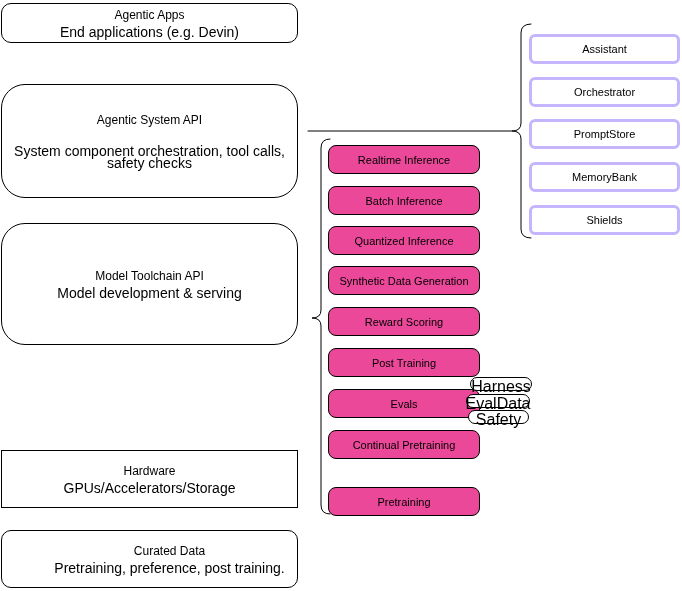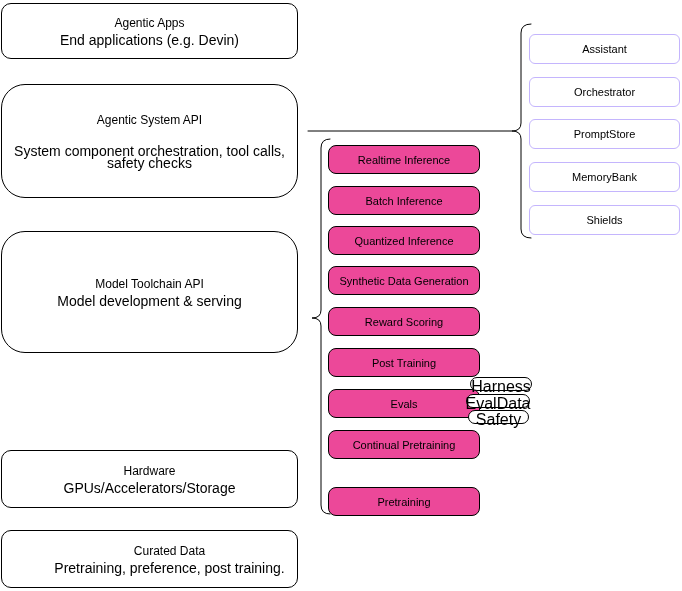--- a/index.html
+++ b/index.html
@@ -41,21 +41,21 @@
     align-items: center;
     justify-content: center;
     font-size: 11px;
     z-index: 1;
   }
   .rbox {
     position: absolute;
     left: 529px;
     width: 151px;
     height: 30px;
-    border: 1px solid #c4b5fd;
+    border: 3px solid #c4b5fd;
     border-radius: 6px;
     background: #fff;
     box-sizing: border-box;
     display: flex;
     align-items: center;
     justify-content: center;
     font-size: 11px;
   }
   .pill {
     position: absolute;
@@ -85,37 +85,37 @@
 
   <svg class="overlay" viewBox="0 0 682 591">
 
     <path d="M 330 139 Q 321 139 321 148 L 321 310 Q 321 318 312 318 Q 321 318 321 326 L 321 505 Q 321 514 330 514" fill="none" stroke="#000" stroke-width="1" stroke-linecap="round"></path>
 
     <path d="M 531 24 Q 521 24 521 33 L 521 123 Q 521 131 512 131 Q 521 131 521 139 L 521 229 Q 521 238 531 238" fill="none" stroke="#000" stroke-width="1" stroke-linecap="round"></path>
 
     <path d="M 308 131 L 512 131" fill="none" stroke="#000" stroke-width="1" stroke-linecap="round"></path>
   </svg>
 
-  <div class="lbox" style="top:3px; height:56px; border-radius:10px;">
+  <div class="lbox" style="top:3px; height:40px; border-radius:10px;">
     <div class="ltitle">Agentic Apps</div>
     <div class="lsub">End applications (e.g. Devin)</div>
   </div>
 
   <div class="lbox" style="top:84px; height:114px; border-radius:24px;gap:18px;">
     <div class="ltitle">Agentic System API</div>
     <div class="lsub">System component orchestration, tool calls, safety checks</div>
   </div>
 
-  <div class="lbox" style="top:223px; height:122px; border-radius:24px;margin-top:8px;">
+  <div class="lbox" style="top:223px; height:122px; border-radius:24px;">
     <div class="ltitle">Model Toolchain API</div>
     <div class="lsub">Model development &amp; serving</div>
   </div>
 
 
-  <div class="lbox" style="top:450px; height:58px; border-radius:10px;">
+  <div class="lbox" style="top:450px; height:58px; border-radius:0;">
     <div class="ltitle">Hardware</div>
     <div class="lsub">GPUs/Accelerators/Storage</div>
   </div>
 
   <div class="lbox" style="top:530px; height:58px; border-radius:10px;padding-left:40px;">
     <div class="ltitle">Curated Data</div>
     <div class="lsub">Pretraining, preference, post training.</div>
   </div>
 
   <div class="mbox" style="top:145px;">

